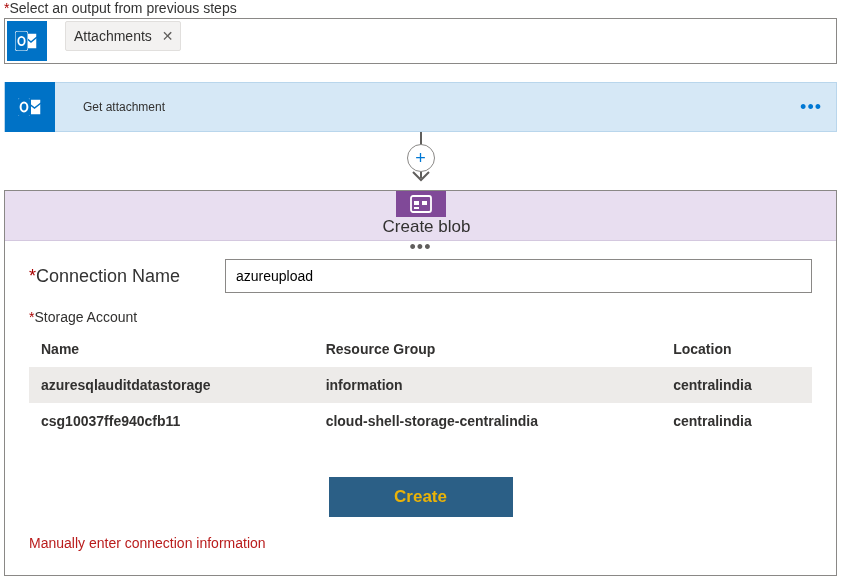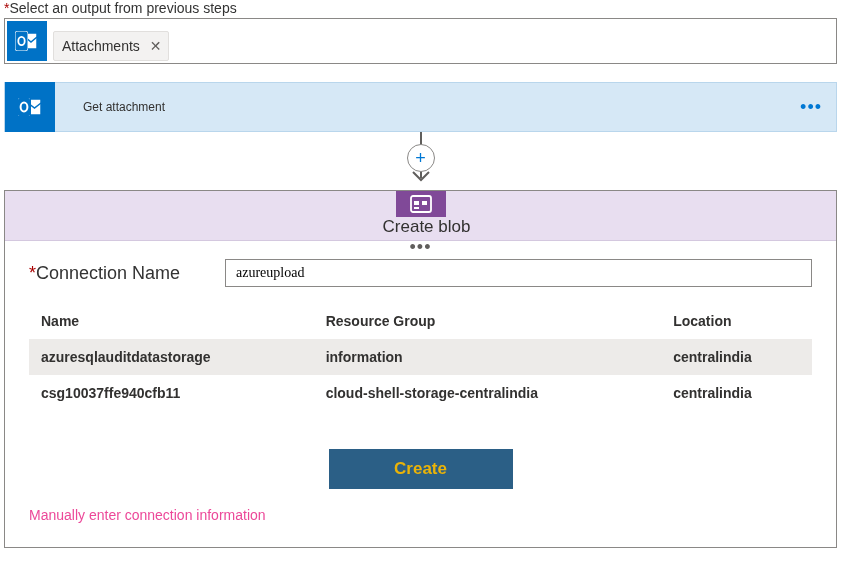--- a/index.html
+++ b/index.html
@@ -12,22 +12,23 @@
     background: #fff;
   }
   .label { font-size: 14px; color: #333; margin-bottom: 2px; }
   .req { color: #a80000; }
   .box {
     border: 1px solid #8a8886;
     background: #fff;
   }
   .token-row {
     display: flex;
-    align-items: flex-end;
+    align-items: flex-start;
     padding: 2px;
+    gap: 12px;
   }
   .token-icon {
     width: 40px;
     height: 40px;
     background: #0072c6;
     display: flex;
     align-items: center;
     justify-content: center;
     flex-shrink: 0;
   }
@@ -115,45 +116,45 @@
     display: flex; align-items: center; justify-content: center;
     color: #fff;
   }
   .create-header .title { font-size: 17px; padding-left: 12px; flex: 1; }
   .create-header .menu { padding: 0 14px; color: #605e5c; font-size: 18px; letter-spacing:1px; cursor:pointer; }
   .create-body { padding: 18px 24px 24px 24px; }
   .form-row { display: flex; align-items: center; margin-bottom: 16px; }
   .form-row .lbl { width: 196px; font-size: 18px; color: #333; }
   .form-row input {
     flex: 1;
-    height: 28px;
+    height: 34px;
     border: 1px solid #8a8886;
     padding: 4px 10px;
     font-size: 14px;
-    font-family: Liberation Serif, serif;
+    font-family: Liberation Sans, sans-serif;
   }
   .sub-label { font-size: 14px; margin-bottom: 6px; }
   table { width: 100%; border-collapse: collapse; font-size: 14px; }
   th { text-align: left; font-weight: 600; padding: 10px 12px; }
   td { padding: 10px 12px; }
   tbody tr { cursor: pointer; font-weight: bold; }
   tbody tr.selected { background: #edebe9; }
   .btn-create {
     display: block;
     margin: 38px auto 18px auto;
     background: #2b5f86;
     color: #eab308;
     border: none;
     width: 184px;
     height: 40px;
     font-size: 17px;
     font-weight: 600;
     cursor: pointer;
   }
-  .link { color: #ec4899; font-size: 14px; cursor: pointer; }
+  .link { color: #b91c1c; font-size: 14px; cursor: pointer; }
 </style>
 </head>
 <body>
 
 <div class="label">
   <span class="req">*</span><span>Select an output from previous steps</span>
 </div>
 
 <div class="box token-row">
   <div class="token-icon">
@@ -214,20 +215,23 @@
   </div>
   <div class="create-body">
 
     <div class="form-row">
       <div class="lbl">
         <span class="req">*</span><span>Connection Name</span>
       </div>
       <input type="text" value="azureupload" style="">
     </div>
 
+    <div class="sub-label">
+      <span class="req">*</span><span>Storage Account</span>
+    </div>
 
     <table>
       <thead>
         <tr>
           <th>Name</th>
           <th>Resource Group</th>
           <th>Location</th>
         </tr>
       </thead>
       <tbody>

